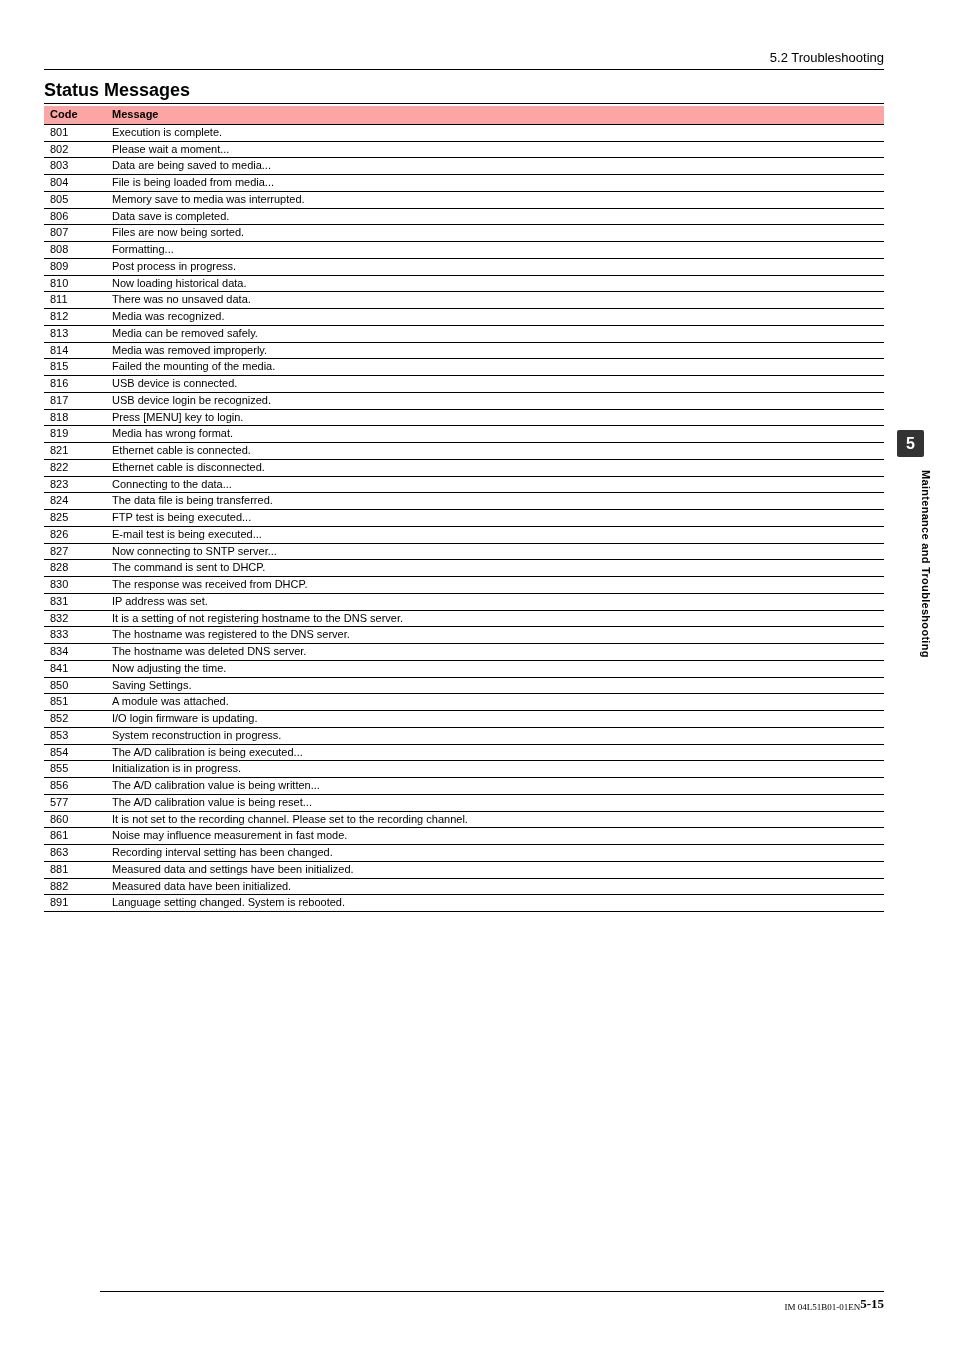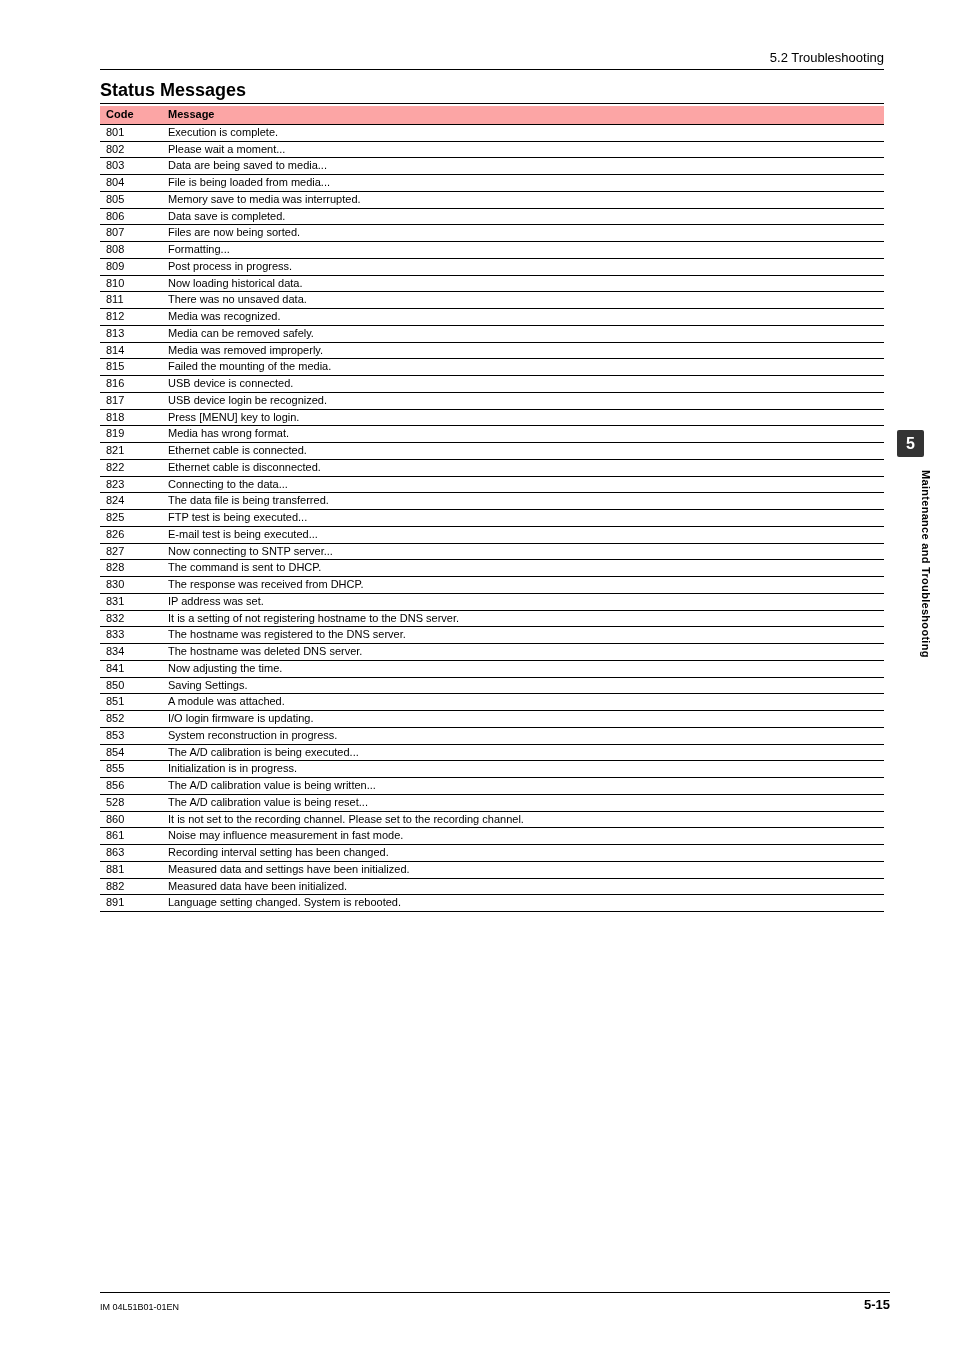--- a/index.html
+++ b/index.html
@@ -11,21 +11,21 @@
     background: #ffffff;
     font-family: Arial, Helvetica, sans-serif;
     color: #000000;
     position: relative;
   }
   .page {
     width: 954px;
     height: 1350px;
     position: relative;
     box-sizing: border-box;
-    padding: 50px 70px 40px 100px;
+    padding: 50px 70px 40px 44px;
     border-radius: 20px;
   }
   .header-right {
     text-align: right;
     font-size: 13px;
     padding-bottom: 4px;
     border-bottom: 1px solid #000;
     margin-bottom: 10px;
   }
   .section-title {
@@ -78,27 +78,28 @@
     top: 470px;
     writing-mode: vertical-rl;
     font-size: 11px;
     font-weight: bold;
     letter-spacing: 0.3px;
   }
   .footer {
     position: absolute;
     bottom: 38px;
     left: 100px;
-    right: 64px;
+    right: 70px;
     display: flex;
-    justify-content: space-between;
+    justify-content: flex-end;
     align-items: flex-end;
     font-size: 10px;
     border-top: 1px solid #000;
     padding-top: 4px;
+    font-family: Liberation Serif, serif;
   }
   .footer .docid {
     font-size: 9px;
   }
   .footer .pnum {
     font-size: 13px;
     font-weight: bold;
   }
 </style>
 </head>
@@ -272,21 +273,21 @@
         </tr>
         <tr>
           <td class="code">855</td>
           <td>Initialization is in progress.</td>
         </tr>
         <tr>
           <td class="code">856</td>
           <td>The A/D calibration value is being written...</td>
         </tr>
         <tr>
-          <td class="code">528</td>
+          <td class="code">577</td>
           <td>The A/D calibration value is being reset...</td>
         </tr>
         <tr>
           <td class="code">860</td>
           <td>It is not set to the recording channel. Please set to the recording channel.</td>
         </tr>
         <tr>
           <td class="code">861</td>
           <td>Noise may influence measurement in fast mode.</td>
         </tr>

